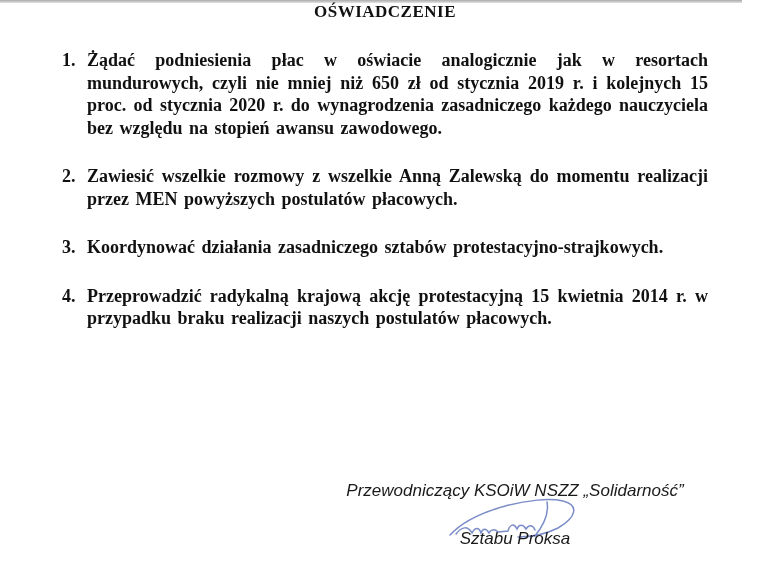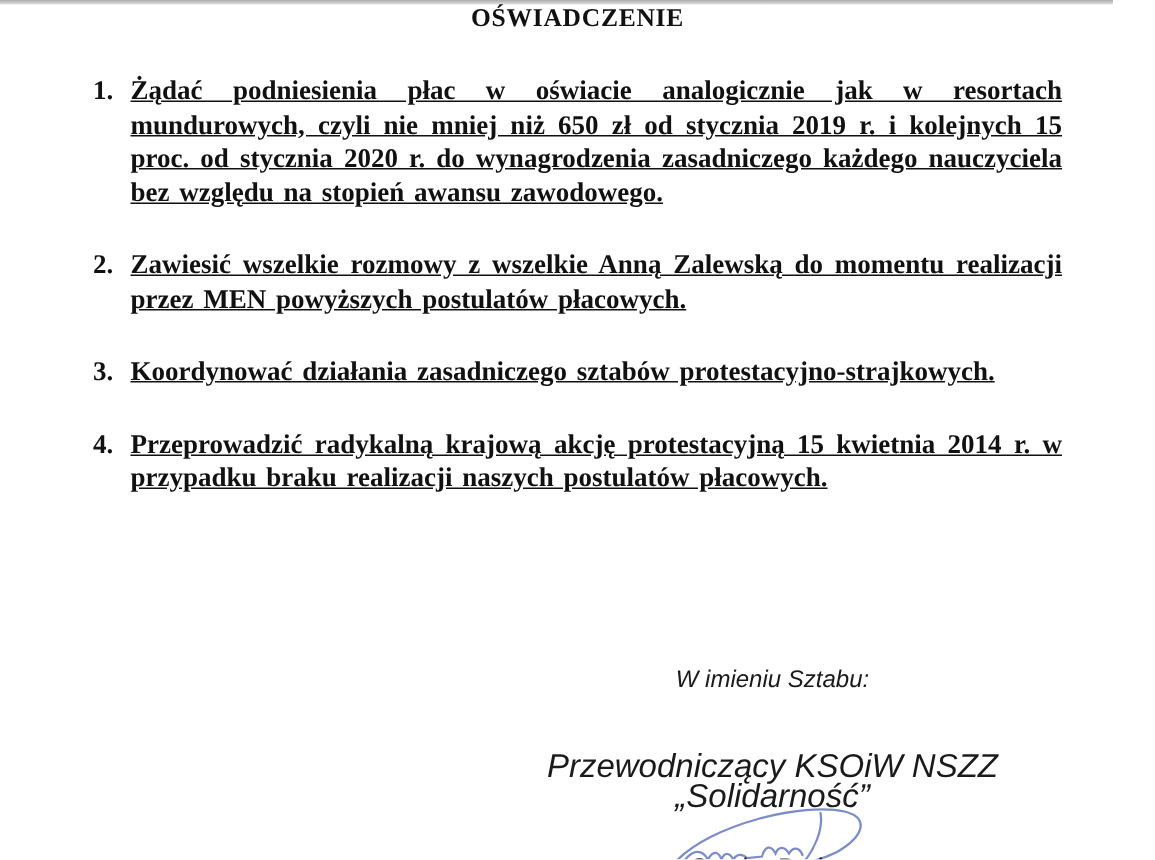--- a/index.html
+++ b/index.html
@@ -58,39 +58,38 @@
   }
   ol.resolutions li:last-child { margin-bottom: 0; }
   .item-num {
     flex: 0 0 25px;
     width: 25px;
   }
   .item-text {
     flex: 1 1 auto;
     text-align: justify;
     word-spacing: 2px;
-    text-decoration: underline;
   }
   .closing {
     position: absolute;
     left: 330px;
     top: 444px;
     width: 370px;
     text-align: center;
     font-family: "Liberation Sans", sans-serif;
     font-style: italic;
     color: #1a1a1a;
   }
   .on-behalf {
     font-size: 16px;
     line-height: 20px;
   }
   .signatory-title {
     margin-top: 37px;
-    font-size: 22px;
+    font-size: 17px;
     line-height: 20px;
   }
   .sig-svg {
     display: block;
     margin: -6px auto -10px auto;
     width: 150px;
     height: 44px;
   }
   .signatory-name {
     font-size: 17px;
@@ -121,21 +120,20 @@
         <span class="item-text">Koordynować działania zasadniczego sztabów protestacyjno-strajkowych.</span>
       </li>
       <li>
         <span class="item-num">4.</span>
         <span class="item-text">Przeprowadzić radykalną krajową akcję protestacyjną 15 kwietnia 2014 r. w przypadku braku realizacji naszych postulatów płacowych.</span>
       </li>
     </ol>
   </div>
 
   <div class="closing">
-    <div class="on-behalf">W imieniu Sztabu:</div>
 
     <div class="signatory-title">Przewodniczący KSOiW NSZZ „Solidarność”</div>
 
     <svg class="sig-svg" viewBox="0 0 150 44" aria-hidden="true">
       <path class="sig-path" fill="none" stroke-width="1.5" stroke-linecap="round" d="M 10 40 C 34 14, 96 0, 123 6 C 139 10, 137 22, 118 33 C 104 40, 90 42, 78 42" stroke="#7b8cc8"></path>
       <path class="sig-path" fill="none" stroke-width="1.5" stroke-linecap="round" d="M 16 39 c 6 -8 12 -8 16 -1 c 3 -6 7 -6 9 0 c 2 -5 5 -5 8 0 c 2 -4 6 -4 9 -1 l 10 -1 c 2 -7 6 -8 9 -2 c 2 -5 6 -5 9 0 c 3 -5 7 -4 9 1" stroke="#7b8cc8"></path>
       <path class="sig-path" fill="none" stroke-width="1.5" stroke-linecap="round" d="M 95 41 C 103 31 109 18 107 7" stroke="#7b8cc8"></path>
     </svg>
 
     <div class="signatory-name">Sztabu Proksa</div>

